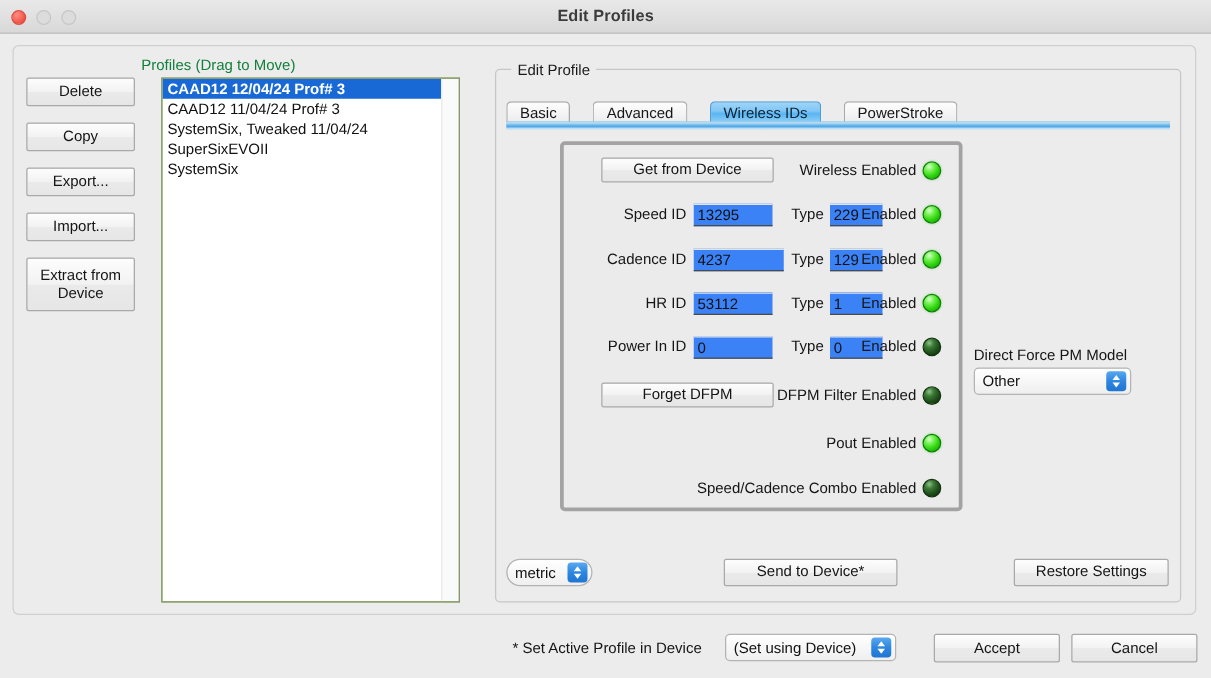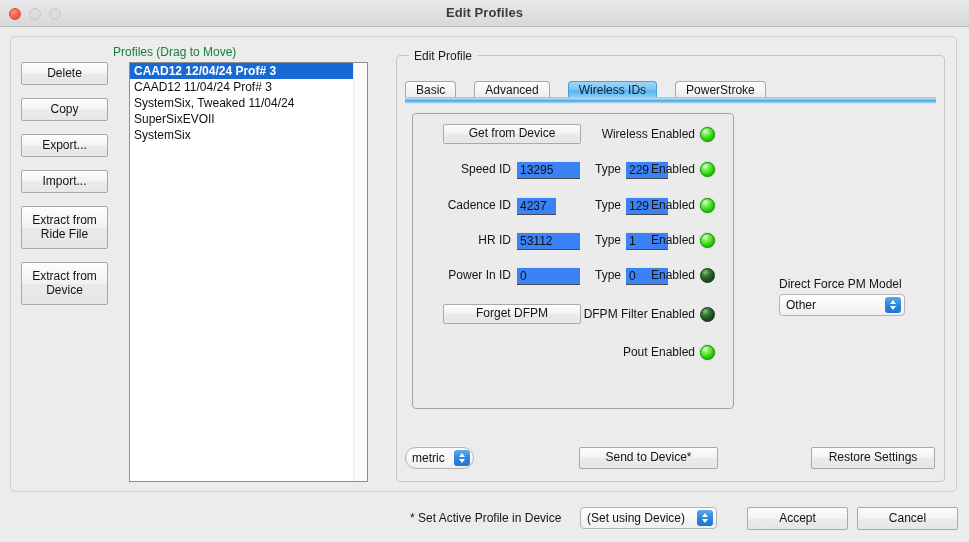--- a/index.html
+++ b/index.html
@@ -174,24 +174,24 @@
     position: absolute; left: 405px; top: 97px;
     width: 531px; height: 7px;
     background: linear-gradient(to bottom, #c7e4f8 0%, #7cc0ee 35%, #4ba5e4 60%, #b5dbf5 100%);
     border-top: 1px solid #9ccbe8;
     border-bottom: 1px solid #cfe6f4;
     box-sizing: border-box;
   }
 
   
   .panel {
-    position: absolute; left: 412px; top: 113px;
+    position: absolute; left: 448px; top: 113px;
     width: 322px; height: 296px;
     background: #ebebeb;
-    border: 1px solid #a3a3a3;
+    border: 3px solid #a3a3a3;
     border-radius: 4px;
     box-sizing: border-box;
   }
 
   
   .row {
     position: absolute;
     left: 0; width: 322px;
     height: 22px;
   }
@@ -342,21 +342,20 @@
     <div class="title-text">Edit Profiles</div>
   </div>
 
   <div class="content-frame"></div>
 
   <div class="left-col">
     <div class="btn">Delete</div>
     <div class="btn">Copy</div>
     <div class="btn">Export...</div>
     <div class="btn">Import...</div>
-    <div class="btn tall">Extract from Ride File</div>
     <div class="btn tall">Extract from Device</div>
   </div>
 
   <div class="list-label">Profiles (Drag to Move)</div>
   <div class="list-box">
     <div class="list-inner">
       <div class="list-item selected">CAAD12 12/04/24 Prof# 3</div>
       <div class="list-item">CAAD12 11/04/24 Prof# 3</div>
       <div class="list-item">SystemSix, Tweaked 11/04/24</div>
       <div class="list-item">SuperSixEVOII</div>
@@ -388,21 +387,21 @@
       <div class="lbl-right" style="left:8px; width:90px; top:-2px;">Speed ID</div>
       <input class="field" style="left: 104px; top: 1px; width: 63px;" value="13295">
       <div class="lbl-right" style="left:172px; width:36px; top:-2px;">Type</div>
       <input class="field" style="left: 213px; top: 1px; width: 42px;" value="229">
       <div class="lbl-right" style="left:196px; width:86px; top:-2px;">Enabled</div>
       <div class="led on" style="left:287px; top:2px;"></div>
     </div>
 
     <div class="row" style="top:82px;">
       <div class="lbl-right" style="left:8px; width:90px; top:-2px;">Cadence ID</div>
-      <input class="field" style="left: 104px; top: 1px; width: 39px;" value="4237">
+      <input class="field" style="left: 104px; top: 1px; width: 72px;" value="4237">
       <div class="lbl-right" style="left:172px; width:36px; top:-2px;">Type</div>
       <input class="field" style="left: 213px; top: 1px; width: 42px;" value="129">
       <div class="lbl-right" style="left:196px; width:86px; top:-2px;">Enabled</div>
       <div class="led on" style="left:287px; top:2px;"></div>
     </div>
 
     <div class="row" style="top:117px;">
       <div class="lbl-right" style="left:8px; width:90px; top:-2px;">HR ID</div>
       <input class="field" style="left: 104px; top: 1px; width: 63px;" value="53112">
       <div class="lbl-right" style="left:172px; width:36px; top:-2px;">Type</div>
@@ -424,20 +423,24 @@
       <div class="btn panel-btn" style="left:30px; top:0;">Forget DFPM</div>
       <div class="lbl-right" style="left:140px; width:142px; top:-1px;">DFPM Filter Enabled</div>
       <div class="led off" style="left:287px; top:3px;"></div>
     </div>
 
     <div class="row" style="top:228px;">
       <div class="lbl-right" style="left:140px; width:142px; top:-1px;">Pout Enabled</div>
       <div class="led on" style="left:287px; top:3px;"></div>
     </div>
 
+    <div class="row" style="top:264px;">
+      <div class="lbl-right" style="left:60px; width:222px; top:-1px;">Speed/Cadence Combo Enabled</div>
+      <div class="led off" style="left:287px; top:3px;"></div>
+    </div>
   </div>
 
   <div class="dfpm-label">Direct Force PM Model</div>
   <div class="popup" id="dfpm-popup">
     <span class="ptext">Other</span>
     <span class="parrow"></span>
   </div>
 
   <div class="popup" id="units-popup">
     <span class="ptext">metric</span>

